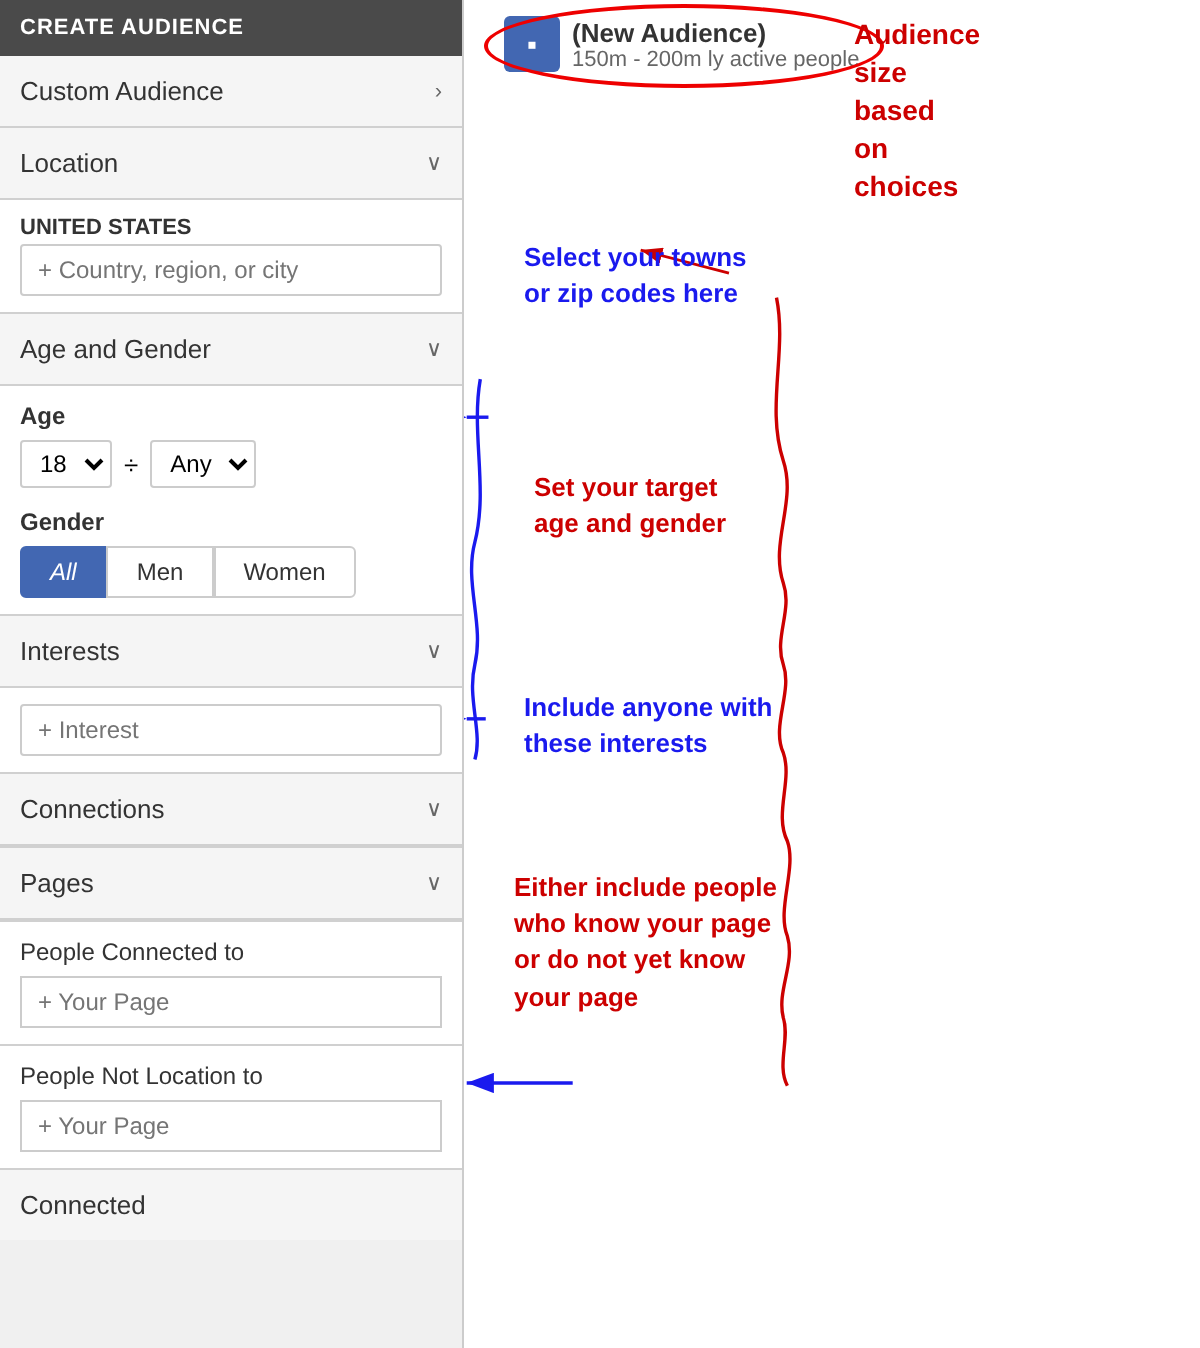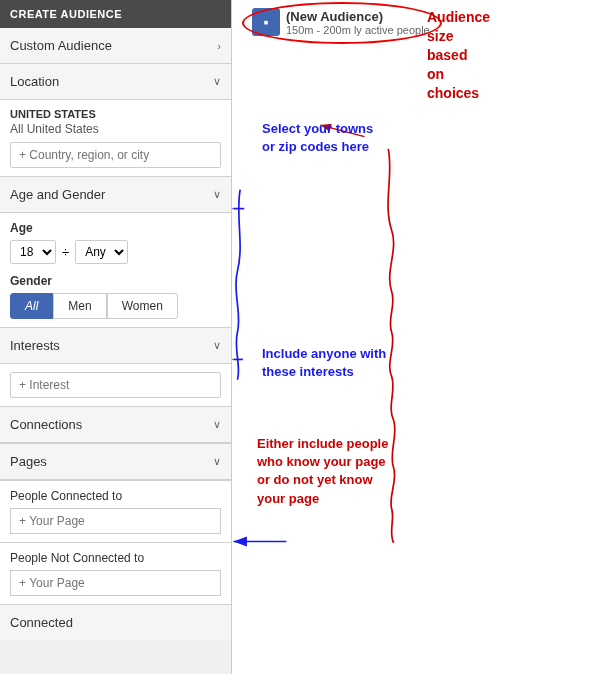--- a/index.html
+++ b/index.html
@@ -339,21 +339,20 @@
       <span class="chevron">›</span>
     </div>
 
     <div class="location-section">
       <div class="location-header">
         <span class="panel-row-label">Location</span>
         <span class="chevron">∨</span>
       </div>
       <div class="location-body">
         <div class="location-country">UNITED STATES</div>
-        <div class="location-all">All United States</div>
         <input class="location-input" type="text" placeholder="+ Country, region, or city" style="">
       </div>
     </div>
 
     <div class="age-gender-section">
       <div class="age-gender-header">
         <span class="panel-row-label">Age and Gender</span>
         <span class="chevron">∨</span>
       </div>
       <div class="age-gender-body">
@@ -419,21 +418,21 @@
         <span class="chevron">∨</span>
       </div>
     </div>
 
     <div class="people-section">
       <div class="people-label">People Connected to</div>
       <input class="people-input" type="text" placeholder="+ Your Page" style="">
     </div>
 
     <div class="people-section">
-      <div class="people-label">People Not Connected to</div>
+      <div class="people-label">People Not Location to</div>
       <input class="people-input" type="text" placeholder="+ Your Page" style="">
     </div>
 
     <div class="advanced-row">
       <span class="panel-row-label">Connected</span>
     </div>
 
   </div>
 
   <div class="right-panel">
@@ -487,20 +486,23 @@
     <div class="annotation annotation-red" style="top: 8px; left: 195px; font-size: 14px; line-height: 1.35;">
       <span>Audience</span><br>
       <span>size based</span><br>
       <span>on choices</span>
     </div>
 
     <div class="annotation annotation-blue" style="top: 120px; left: 30px; font-size: 13px; line-height: 1.4;">
       Select your towns<br>or zip codes here
     </div>
 
+    <div class="annotation annotation-red" style="top: 235px; left: 35px; font-size: 13px; line-height: 1.4;">
+      Set your target<br>age and gender
+    </div>
 
     <div class="annotation annotation-blue" style="top: 345px; left: 30px; font-size: 13px; line-height: 1.4;">
       Include anyone with<br>these interests
     </div>
 
     <div class="annotation annotation-red" style="top: 435px; left: 25px; font-size: 13px; line-height: 1.4;">
       Either include people<br>who know your page<br>or do not yet know<br>your page
     </div>
 
 

